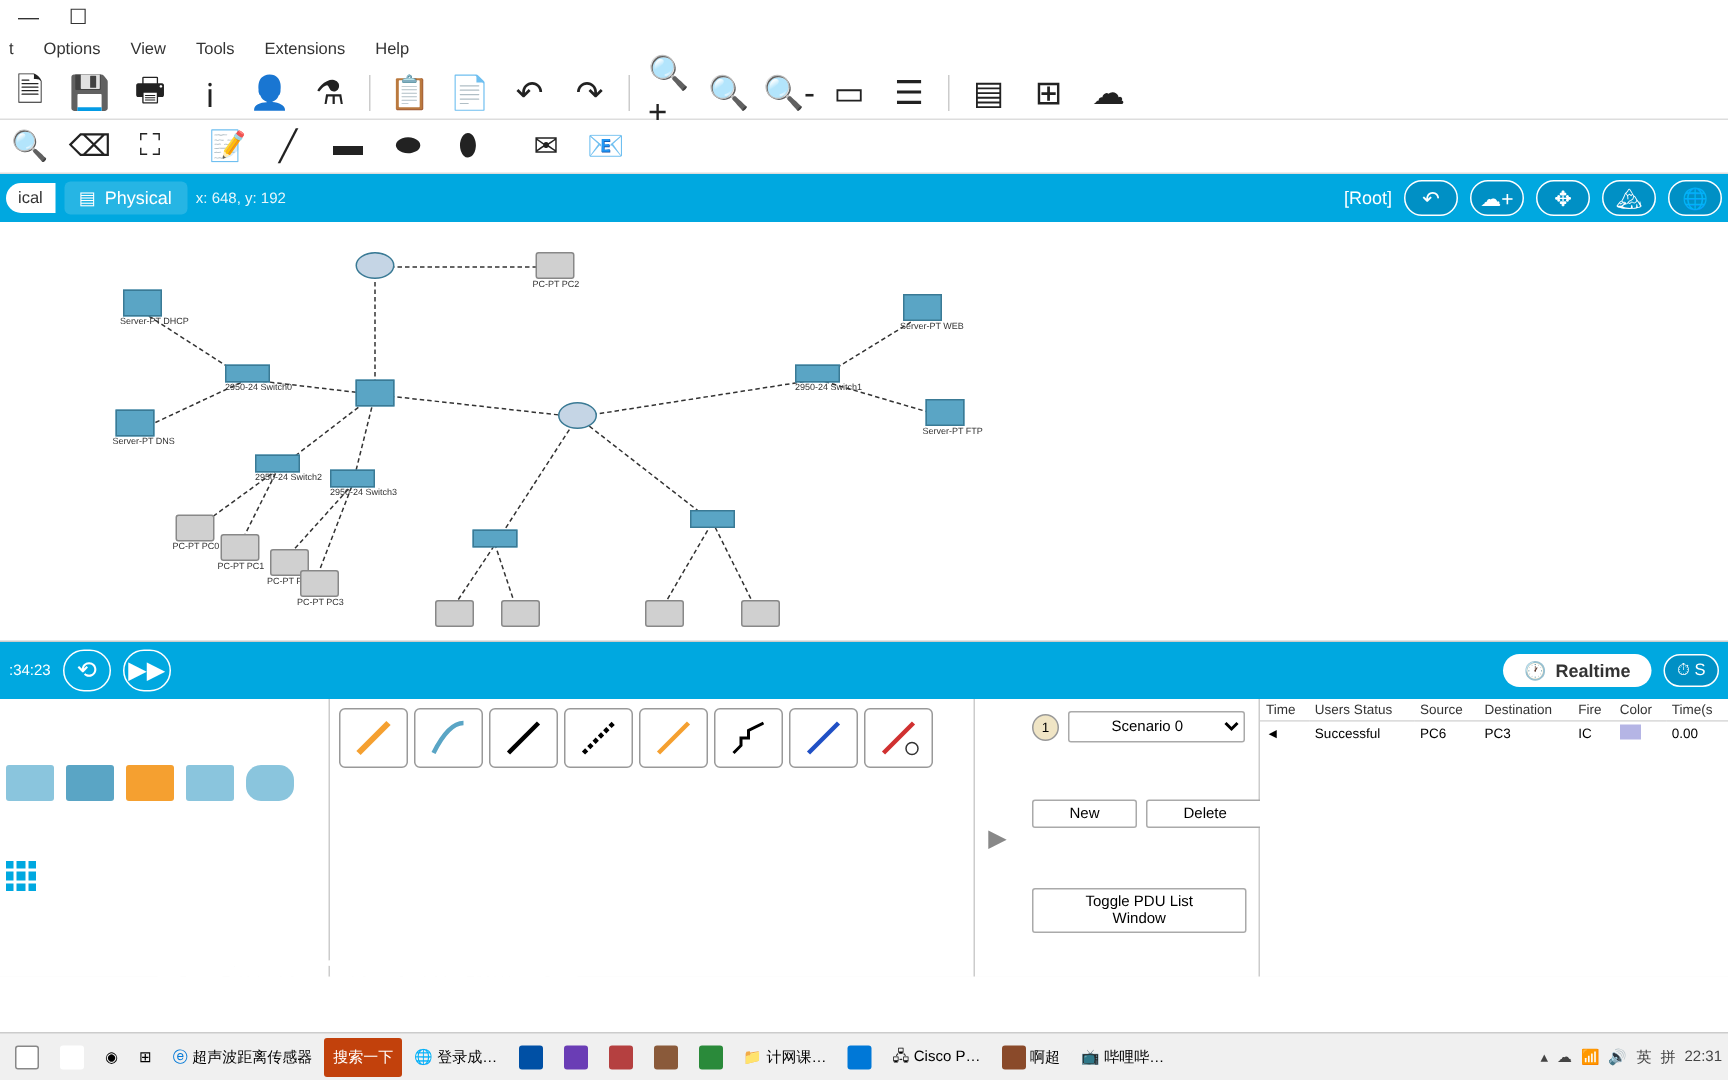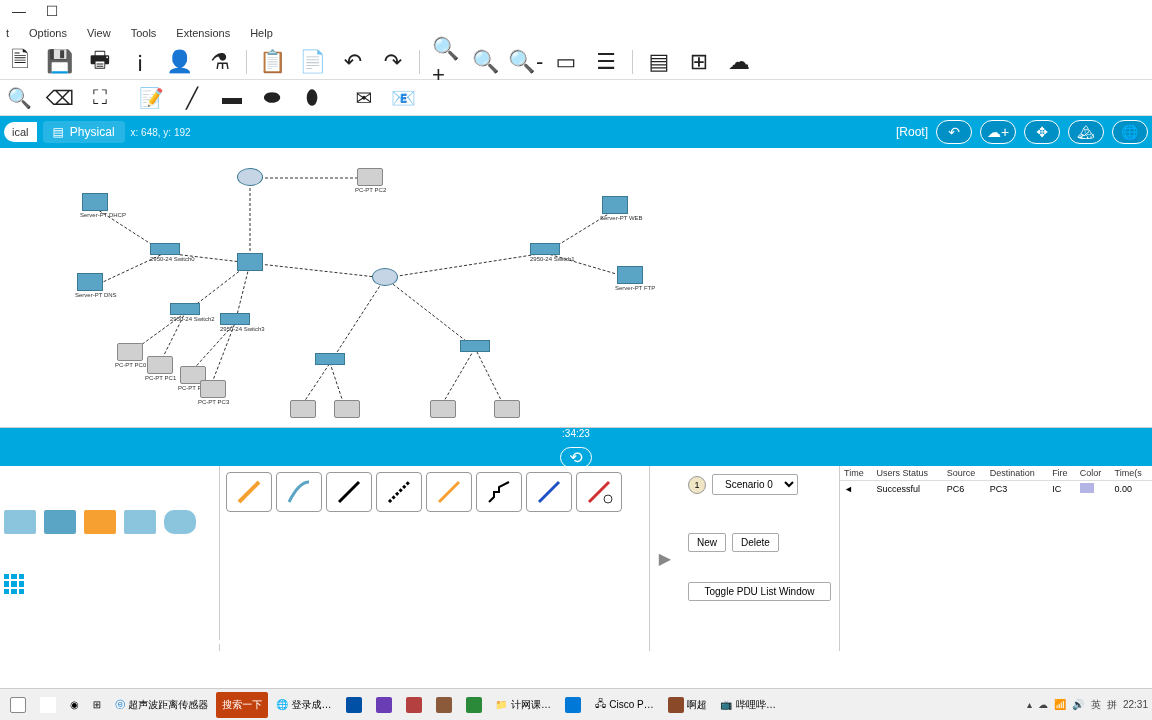--- a/index.html
+++ b/index.html
@@ -27,39 +27,39 @@
 .canvas { height: 280px; background: #fff; position: relative; overflow: hidden; border-bottom: 1px solid #ccc; }
 .device { position: absolute; width: 30px; height: 22px; font-size: 7px; text-align: center; }
 .device .box { width: 26px; height: 18px; background: #5aa5c5; margin: 0 auto; border: 1px solid #3a7a95; }
 .device .box.pc { background: #d0d0d0; border-color: #888; border-radius: 2px; }
 .device .box.router { border-radius: 50%; background: #c5d5e5; }
 .device .box.switch { width: 30px; height: 12px; }
 .device .lbl { font-size: 6px; color: #333; line-height: 1; margin-top: 1px; white-space: nowrap; }
 svg.links { position: absolute; top: 0; left: 0; width: 100%; height: 100%; }
 svg.links line { stroke: #333; stroke-width: 1; stroke-dasharray: 3,2; }
 
-.simbar { height: 38px; background: #00a8e0; display: flex; align-items: center; color: #fff; padding: 0 6px; gap: 8px; flex-direction: column; }
+.simbar { height: 38px; background: #00a8e0; display: flex; align-items: center; color: #fff; padding: 0 6px; gap: 8px; }
 .simbar .time { font-size: 10px; }
 .simbar .cbtn { width: 32px; height: 28px; border: 1.5px solid #fff; border-radius: 14px; display: flex; align-items: center; justify-content: center; cursor: pointer; }
 .simbar .rtbtn { margin-left: auto; background: #fff; color: #333; border-radius: 14px; padding: 4px 14px; font-size: 12px; font-weight: bold; display: flex; align-items: center; gap: 6px; }
 .simbar .sbtn { background: #0090c5; border: 1px solid #fff; border-radius: 14px; padding: 4px 8px; font-size: 11px; }
 
 .bottompane { height: 185px; display: flex; background: #f5f5f5; }
 .bottompane .left { width: 220px; padding: 4px; background: #fff; border-right: 1px solid #ccc; }
 .bottompane .left .devrow { display: flex; gap: 8px; margin-top: 40px; }
 .bottompane .left .devrow .dev { width: 32px; height: 24px; background: #5aa5c5; border-radius: 2px; }
 .bottompane .connpane { width: 430px; padding: 6px; background: #fff; border-right: 1px solid #ccc; }
 .bottompane .connpane .crow { display: flex; gap: 4px; }
 .bottompane .connpane .crow .conn { width: 46px; height: 40px; border: 1px solid #999; border-radius: 4px; display: flex; align-items: center; justify-content: center; cursor: pointer; }
 .bottompane .connpane .conn svg { width: 30px; height: 30px; }
 .bottompane .mid { width: 30px; background: #fff; display: flex; align-items: center; justify-content: center; color: #888; }
 .bottompane .scenpane { width: 160px; padding: 8px; background: #fff; border-right: 1px solid #ccc; display: flex; flex-direction: column; gap: 8px; }
 .bottompane .scenpane .srow { display: flex; gap: 6px; align-items: center; }
 .bottompane .scenpane .circ { width: 18px; height: 18px; border: 1px solid #999; border-radius: 50%; background: #f0e5c5; font-size: 9px; display: flex; align-items: center; justify-content: center; }
-.bottompane .scenpane select, .bottompane .scenpane button { font-size: 10px; padding: 3px 8px; background: #fff; border: 1px solid #aaa; border-radius: 2px; cursor: pointer; }
+.bottompane .scenpane select, .bottompane .scenpane button { font-size: 10px; padding: 3px 24px; background: #fff; border: 1px solid #aaa; border-radius: 2px; cursor: pointer; }
 .bottompane .pdupane { flex: 1; background: #fff; font-size: 10px; }
 .bottompane .pdupane table { width: 100%; border-collapse: collapse; }
 .bottompane .pdupane th { text-align: left; padding: 2px 4px; font-weight: normal; border-bottom: 1px solid #ddd; font-size: 9px; color: #333; }
 .bottompane .pdupane td { padding: 2px 4px; font-size: 9px; }
 .bottompane .pdupane .colorbox { width: 14px; height: 10px; background: #b5b5e5; display: inline-block; }
 
 .subtitle { position: absolute; bottom: 52px; left: 100px; font-size: 24px; font-weight: bold; color: #4a8dc5; -webkit-text-stroke: 1.5px #fff; text-stroke: 1.5px #fff; z-index: 100; }
 
 .taskbar { position: absolute; bottom: 0; left: 0; right: 0; height: 32px; background: #f0f0f0; border-top: 1px solid #ccc; display: flex; align-items: center; padding: 0 4px; gap: 2px; font-size: 10px; }
 .taskbar .tbitem { padding: 4px 6px; display: flex; align-items: center; gap: 3px; height: 26px; border-radius: 2px; cursor: pointer; }
@@ -348,21 +348,21 @@
   <div class="mid">▶</div>
   <div class="scenpane">
     <div class="srow">
       <div class="circ">1</div>
       <select><option>Scenario 0</option></select>
     </div>
     <div class="srow" style="margin-top:30px">
       <button>New</button>
       <button>Delete</button>
     </div>
-    <button style="margin-top:22px">Toggle PDU List Window</button>
+    <button style="margin-top:32px">Toggle PDU List Window</button>
   </div>
   <div class="pdupane">
     <table>
       <thead>
           <tr>
         <th>Time</th>
         <th>Users Status</th>
         <th>Source</th>
         <th>Destination</th>
         <th>Fire</th>

